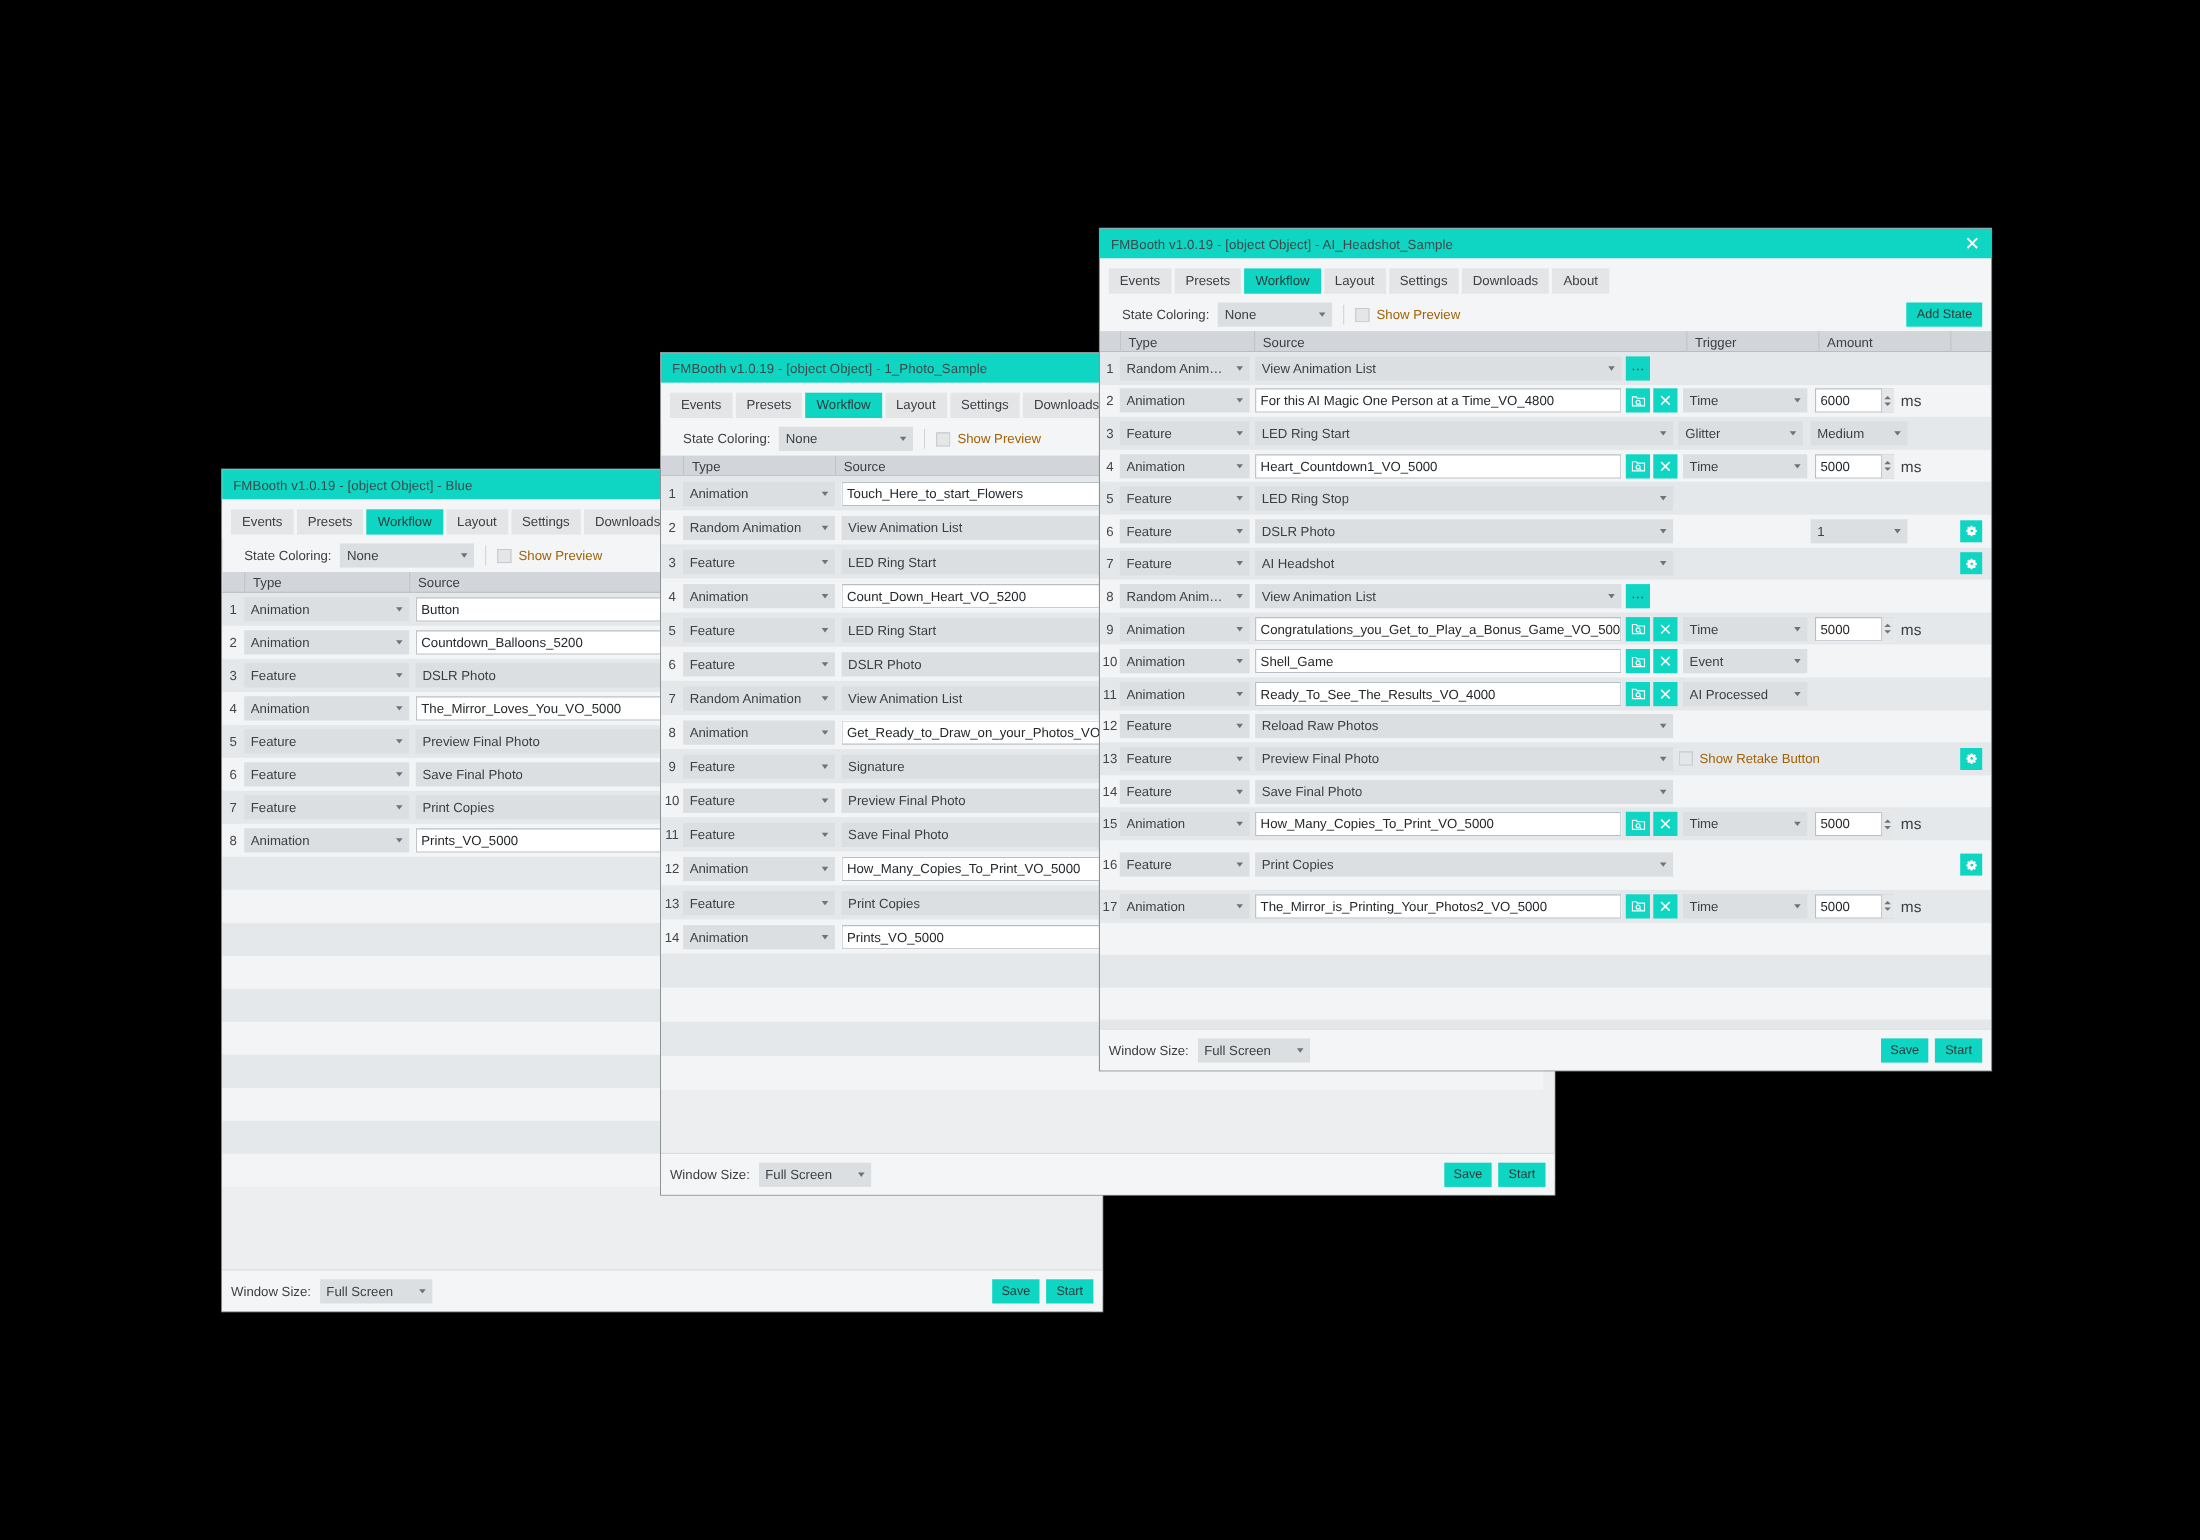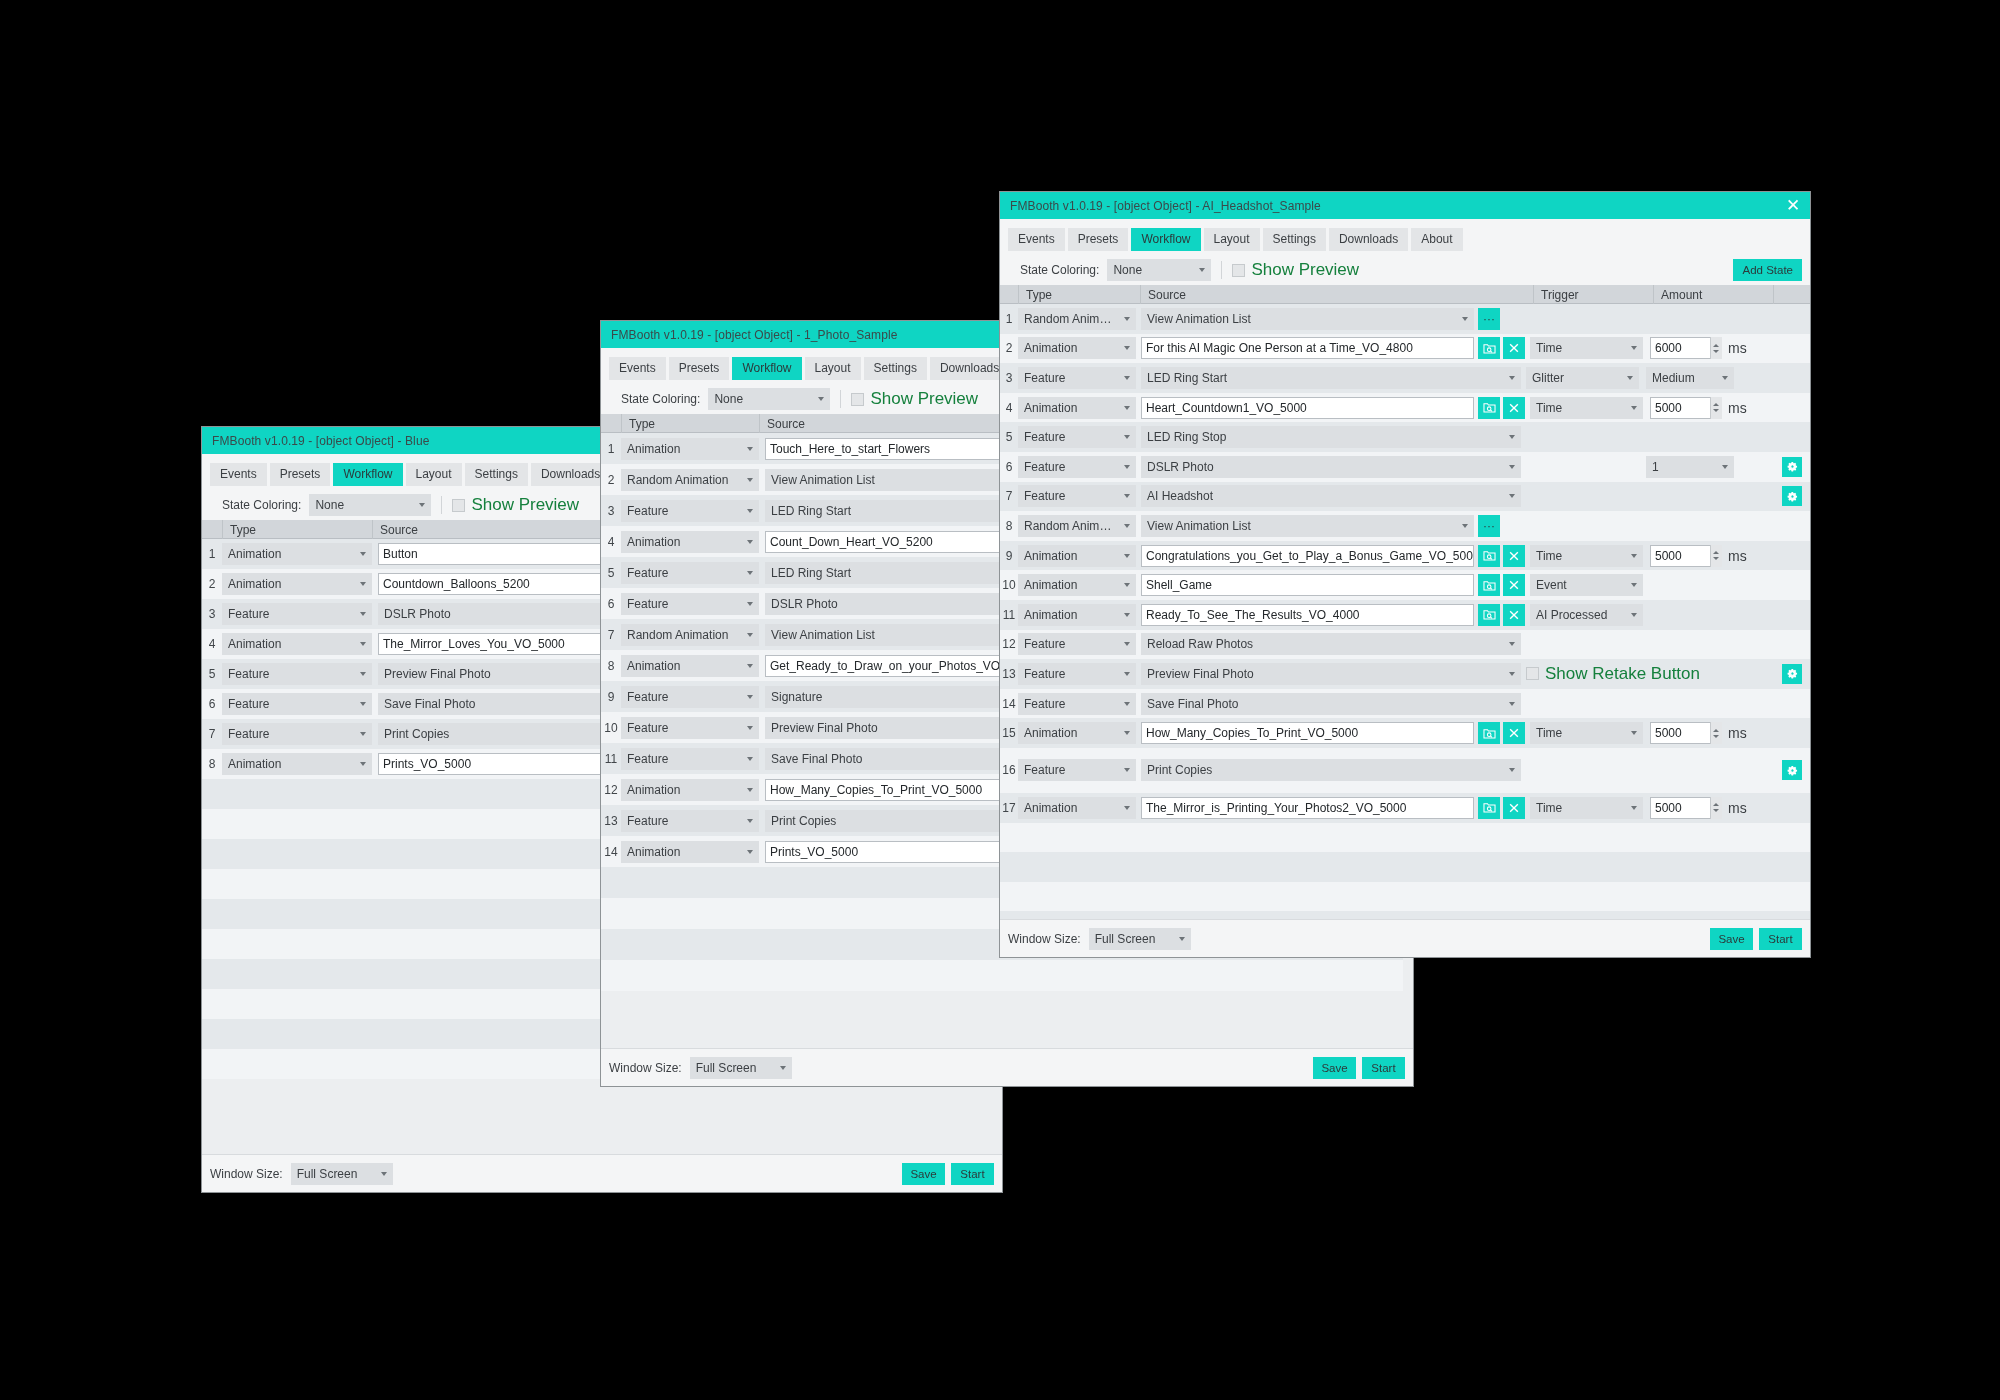--- a/index.html
+++ b/index.html
@@ -19,21 +19,21 @@
     background:#e3e5e7;color:#3b3f43;font-size:12px;white-space:nowrap;cursor:pointer;}
   .tab.active{background:#0fd5c3;color:#2b3b3b;}
   .subbar{height:30px;display:flex;align-items:center;padding:0 8px;background:#f4f5f6;position:relative;margin-left:12px;}
   .subbar .lbl{font-size:12px;color:#3b3f43;margin-right:8px;}
   .selbox{height:22px;background:#dcdfe2;display:flex;align-items:center;
     padding:0 6px;font-size:12px;color:#3b3f43;justify-content:space-between;cursor:pointer;}
   .caret{width:0;height:0;border-left:3.5px solid transparent;border-right:3.5px solid transparent;
     border-top:4px solid #6d7378;margin-left:8px;}
   .divider{width:1px;height:18px;background:#d2d5d8;margin:0 10px;}
   .chk{width:13px;height:13px;background:#e4e6e8;box-shadow:inset 0 0 0 1px #c6cacd;margin-right:6px;cursor:pointer;}
-  .chklabel{font-size:17px;color:#15803d;}
+  .chklabel{font-size:12px;color:#a16207;}
   .addstate{position:absolute;right:8px;top:4px;height:22px;padding:0 9px;background:#0fd5c3;
     color:#2b3b3b;font-size:11.5px;display:flex;align-items:center;cursor:pointer;}
 
   .grid{position:relative;background:#eceef0;overflow:hidden;}
   .ghead{display:flex;height:19px;background:#d2d6da;box-shadow:inset 0 -1px 0 #b9bec3;}
   .gh{font-size:12px;color:#3b3f43;display:flex;align-items:center;padding-left:8px;
       box-shadow:inset 1px 0 0 #bfc4c8;box-sizing:border-box;}
   .grow{display:flex;align-items:center;box-sizing:border-box;}
   .grow.odd{background:#e4e8eb;}
   .grow.even{background:#f2f4f6;}
@@ -386,21 +386,21 @@
       <span>Full Screen</span>
       <i class="caret"></i>
     </div>
     <div class="fbtns">
       <div class="fbtn">Save</div>
       <div class="fbtn">Start</div>
     </div>
   </div>
 </div>
 
-<div class="win" id="win-ai" style="left:1000px;top:192px;width:810px;height:765px;">
+<div class="win" id="win-ai" style="left:1000px;top:208px;width:810px;height:765px;">
   <div class="titlebar">
     <div class="ttl">FMBooth v1.0.19 - [object Object] - AI_Headshot_Sample</div>
     <div class="closebtn">✕</div>
   </div>
   <div class="tabbar">
     <div class="tab">Events</div>
     <div class="tab">Presets</div>
     <div class="tab active">Workflow</div>
     <div class="tab">Layout</div>
     <div class="tab">Settings</div>

